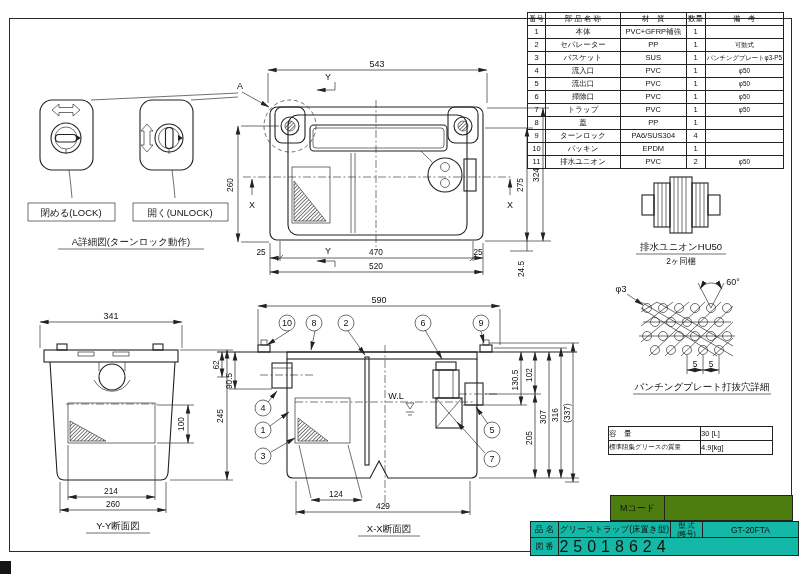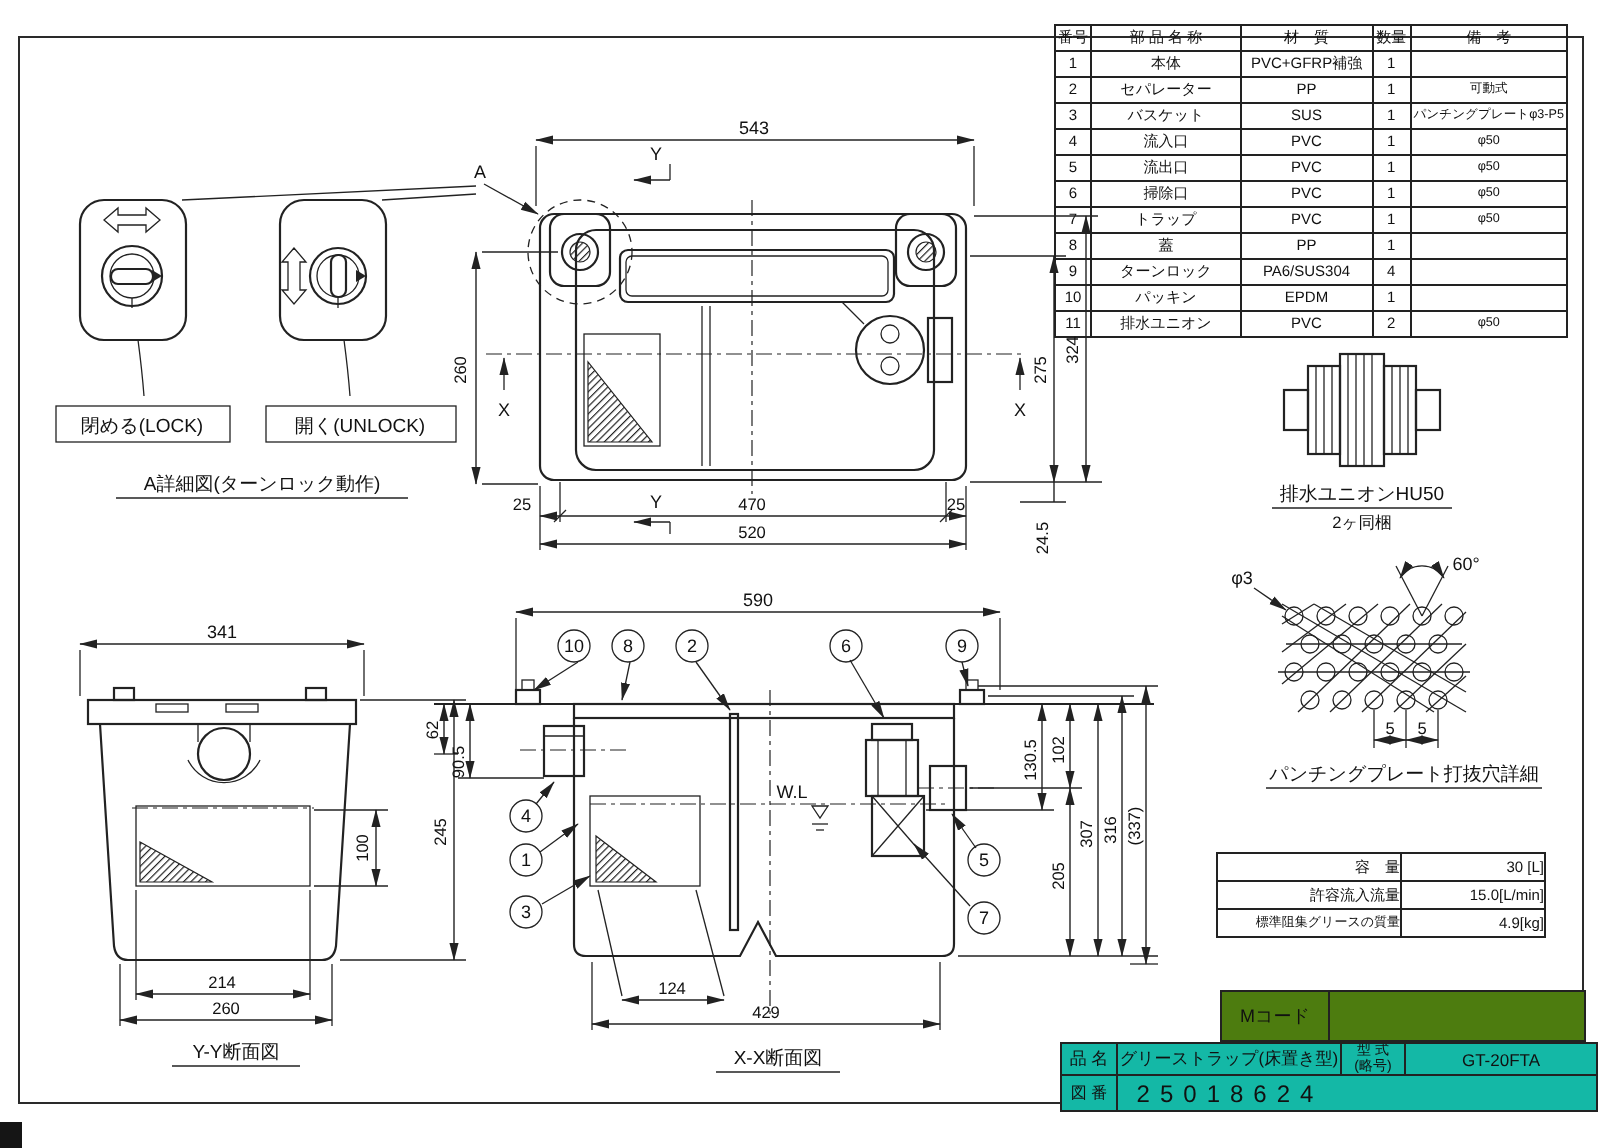--- a/index.html
+++ b/index.html
@@ -10,35 +10,35 @@
   .corner-mark{position:absolute;left:0;top:561px;width:11px;height:13px;background:#151515}
 
   table{border-collapse:collapse}
   
   .parts{position:absolute;left:527px;top:12px;font-size:7.5px;line-height:1;table-layout:fixed}
   .parts th,.parts td{border:1px solid #222;height:13px;padding:0 1px;text-align:center;
     font-weight:normal;white-space:nowrap;overflow:hidden}
   .parts .c-rem{font-size:6.3px}
   
   .spec{position:absolute;left:608px;top:426px;font-size:7.5px;table-layout:fixed}
-  .spec td{border:1px solid #222;height:14px;text-align:right;white-space:nowrap;overflow:hidden}
+  .spec td{border:1px solid #222;height:14px;text-align:left;white-space:nowrap;overflow:hidden}
   
   .mcode{position:absolute;left:610px;top:495px;width:183px;height:26px;border:1.5px solid #222;display:flex;background:#4d7c0f}
   .mcode .lbl{width:54px;border-right:1px solid #222;display:flex;align-items:center;justify-content:center;font-size:9px}
   .mcode .val{flex:1;display:flex;align-items:center;justify-content:center;font-size:13px;letter-spacing:8px;padding-left:8px}
   .tblock{position:absolute;left:530px;top:521px;width:269px;height:35px;border:1.5px solid #222;
     display:grid;grid-template-columns:28px 112px 32px 1fr;grid-template-rows:16px 1fr;background:#14b8a6;font-size:8.5px}
   .tblock>div{border-right:1px solid #222;border-bottom:1px solid #222;display:flex;align-items:center;justify-content:center;
     white-space:nowrap;overflow:hidden}
   .tblock .last{border-right:none}.tblock .bot{border-bottom:none}
   .tb-model{flex-direction:column;font-size:7px;line-height:1.1}
   .tb-name{font-size:8.5px}
   .tb-company{grid-column:1/3;font-size:12.5px;letter-spacing:2px}
   .tb-dwg{font-size:8px}
-  .tb-dwgv{font-size:12px;letter-spacing:5px}
+  .tb-dwgv{font-size:16px;letter-spacing:5px}
 
   svg{position:absolute;overflow:visible}
   svg text{fill:#111;font-size:9px;font-family:"Liberation Sans","DejaVu Sans",sans-serif}
   svg .rt{font-size:8.3px}
   .o{fill:none;stroke:#222;stroke-width:1.1}
   .t{fill:none;stroke:#222;stroke-width:0.65}
   .d{fill:none;stroke:#222;stroke-width:0.7}
   .cl{fill:none;stroke:#222;stroke-width:0.6;stroke-dasharray:8 2.5 2 2.5}
   .dsh{stroke-dasharray:4 3}
   .cap{font-size:9.5px}
@@ -519,24 +519,20 @@
     <colgroup>
         <col style="width:92px">
         <col style="width:72px">
       </colgroup>
     <tbody>
         <tr>
       <td>容　量</td>
       <td>30 [L]</td>
     </tr>
     <tr>
-      <td>許容流入流量</td>
-      <td>15.0[L/min]</td>
-    </tr>
-    <tr>
       <td style="font-size:6.5px">標準阻集グリースの質量</td>
       <td>4.9[kg]</td>
     </tr>
   </tbody>
     </table>
 
   <div class="mcode">
     <div class="lbl">Mコード</div>
   </div>
   <div class="tblock">

